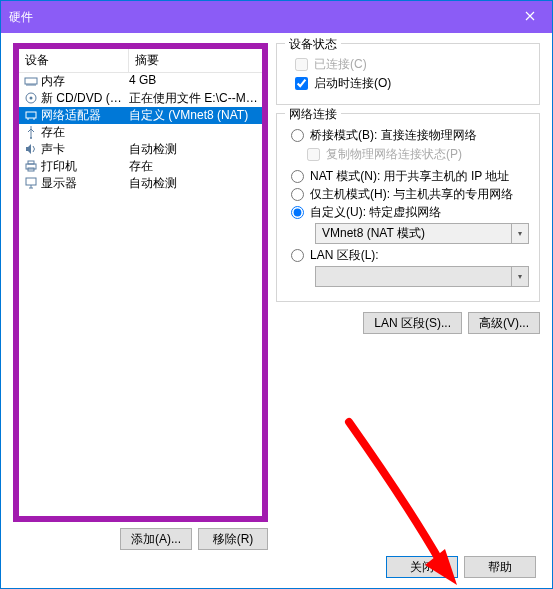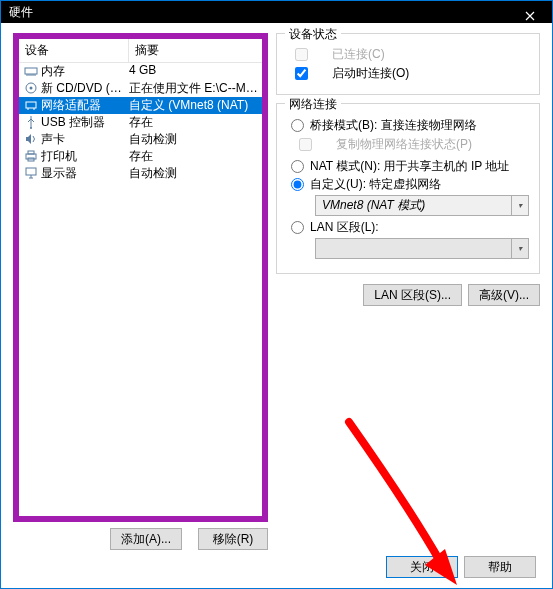--- a/index.html
+++ b/index.html
@@ -1,49 +1,49 @@
 <!DOCTYPE html>
 <html><head>
 <meta charset="utf-8">
 <style>
 * { box-sizing: border-box; margin: 0; padding: 0; font-family: "Microsoft YaHei", "Segoe UI", Tahoma, sans-serif; font-size: 12px; }
 html, body { width: 553px; height: 589px; background: #fff; overflow: hidden; }
 .window { width: 553px; height: 589px; border: 1px solid #0078d7; display: flex; flex-direction: column; position: relative; }
-.titlebar { height: 22px; background: #000000; color: #fff; display: flex; align-items: center; padding-left: 8px; position: relative; }
+.titlebar { height: 32px; background: #8b5cf6; color: #fff; display: flex; align-items: center; padding-left: 8px; position: relative; }
 .titlebar .title { font-size: 12px; }
 .titlebar .close { position: absolute; right: 0; top: 0; width: 45px; height: 30px; display: flex; align-items: center; justify-content: center; color: #fff; font-size: 11px; cursor: pointer; }
 .content { flex: 1; display: flex; flex-direction: column; padding: 10px 12px 8px 12px; background: #fff; }
 .body { flex: 1; display: flex; gap: 8px; }
 .left-pane { width: 255px; display: flex; flex-direction: column; }
 .device-list { border: 6px solid #a21caf; flex: 1; background: #fff; overflow: hidden; display: flex; flex-direction: column; }
 .dl-header { display: flex; border-bottom: 1px solid #e5e5e5; background: #fff; }
 .dl-header .col { padding: 3px 6px; font-size: 12px; color: #000; }
 .dl-header .col:first-child { width: 110px; border-right: 1px solid #e5e5e5; }
 .dl-rows { flex: 1; overflow: auto; }
 .dl-row { display: flex; align-items: flex-start; height: 17px; cursor: default; }
 .dl-row .ic { width: 16px; height: 16px; margin: 0 2px 0 4px; display: flex; align-items: center; justify-content: center; font-size: 11px; color: #555; }
 .dl-row .nm { width: 88px; padding-right: 4px; white-space: nowrap; overflow: hidden; text-overflow: ellipsis; }
 .dl-row .val { flex: 1; white-space: nowrap; overflow: hidden; text-overflow: ellipsis; padding-right: 4px; }
 .dl-row.selected { background: #0078d7; color: #fff; }
 .dl-row.selected .ic { color: #fff; }
-.left-btns { display: flex; justify-content: flex-end; gap: 16px; margin-top: 6px; }
+.left-btns { display: flex; justify-content: flex-end; gap: 6px; margin-top: 6px; }
 .btn { min-width: 70px; height: 22px; background: #e1e1e1; border: 1px solid #adadad; padding: 0 10px; display: inline-flex; align-items: center; justify-content: center; cursor: pointer; }
 .right-pane { flex: 1; display: flex; flex-direction: column; }
 .group { border: 1px solid #d5d5d5; padding: 10px 10px 10px 10px; margin-bottom: 8px; position: relative; }
 .group .legend { position: absolute; top: -8px; left: 8px; background: #fff; padding: 0 4px; color: #000; }
-.cb-row { display: flex; align-items: center; gap: 24px; margin: 2px 0 2px 8px; }
+.cb-row { display: flex; align-items: center; gap: 6px; margin: 2px 0 2px 8px; }
 .cb-row input[type=checkbox] { width: 13px; height: 13px; }
 .cb-row.disabled { color: #888; }
 .cb-row.disabled label { color: #aaa; }
 .radio-row { display: flex; align-items: flex-end; gap: 6px; margin: 4px 0 4px 4px; }
 .radio-row input[type=radio] { width: 13px; height: 13px; margin-top: 1px; flex-shrink: 0; }
 .radio-row label { line-height: 14px; }
-.sub-cb { margin-left: 12px; margin-bottom: 6px; }
+.sub-cb { margin-left: 20px; margin-bottom: 6px; }
 .sub-cb.disabled label { color: #aaa; }
-.select { width: 100%; height: 21px; border: 1px solid #adadad; background: #f0f0f0; padding-left: 6px; margin-top: 2px; display: flex; align-items: center; justify-content: space-between; cursor: default; font-style: italic; }
+.select { width: 100%; height: 21px; border: 1px solid #adadad; background: #f0f0f0; padding-left: 6px; margin-top: 2px; display: flex; align-items: center; justify-content: space-between; cursor: default; }
 .select .arrow { width: 17px; height: 100%; display: flex; align-items: center; justify-content: center; border-left: 1px solid #adadad; font-size: 8px; color: #555; }
 .sub-select { margin-left: 28px; margin-top: 2px; margin-bottom: 4px; width: calc(100% - 28px); }
 .right-btns { display: flex; justify-content: flex-end; gap: 6px; margin-top: 2px; }
 .footer { height: 30px; display: flex; justify-content: flex-end; gap: 6px; padding-right: 4px; padding-top: 6px; }
 .red-arrow { position: absolute; left: 338px; top: 416px; pointer-events: none; }
 svg { display: block; }
 </style>
 </head>
 <body>
 
@@ -97,21 +97,20 @@
                 <span class="nm">网络适配器</span>
                 <span class="val">自定义 (VMnet8 (NAT)</span>
               </div>
               <div class="dl-row">
                 <span class="ic">
                   <svg width="14" height="14">
                     <path d="M7 1v12M7 4l-3 3M7 4l3 3" stroke="#5a7ca0" fill="none"></path>
                     <circle cx="7" cy="13" r="1" fill="#5a7ca0"></circle>
                   </svg>
                 </span>
-                <span class="nm">USB 控制器</span>
                 <span class="val">存在</span>
               </div>
               <div class="dl-row">
                 <span class="ic">
                   <svg width="14" height="14">
                     <path d="M2 5v4h2l3 3V2L4 5H2z" fill="#5a7ca0"></path>
                     <path d="M9 4q3 3 0 6" stroke="#5a7ca0" fill="none"></path>
                   </svg>
                 </span>
                 <span class="nm">声卡</span>
@@ -173,20 +172,24 @@
           <div class="cb-row sub-cb disabled">
             <input type="checkbox" disabled="" style="">
             <label>复制物理网络连接状态(P)</label>
           </div>
 
           <div class="radio-row">
             <input type="radio" name="nc" style="">
             <label>NAT 模式(N): 用于共享主机的 IP 地址</label>
           </div>
 
+          <div class="radio-row">
+            <input type="radio" name="nc" style="">
+            <label>仅主机模式(H): 与主机共享的专用网络</label>
+          </div>
 
           <div class="radio-row">
             <input type="radio" name="nc" checked="" style="">
             <label>自定义(U): 特定虚拟网络</label>
           </div>
           <div class="sub-select">
             <div class="select">
               <span>VMnet8 (NAT 模式)</span>
               <span class="arrow">▾</span>
             </div>

